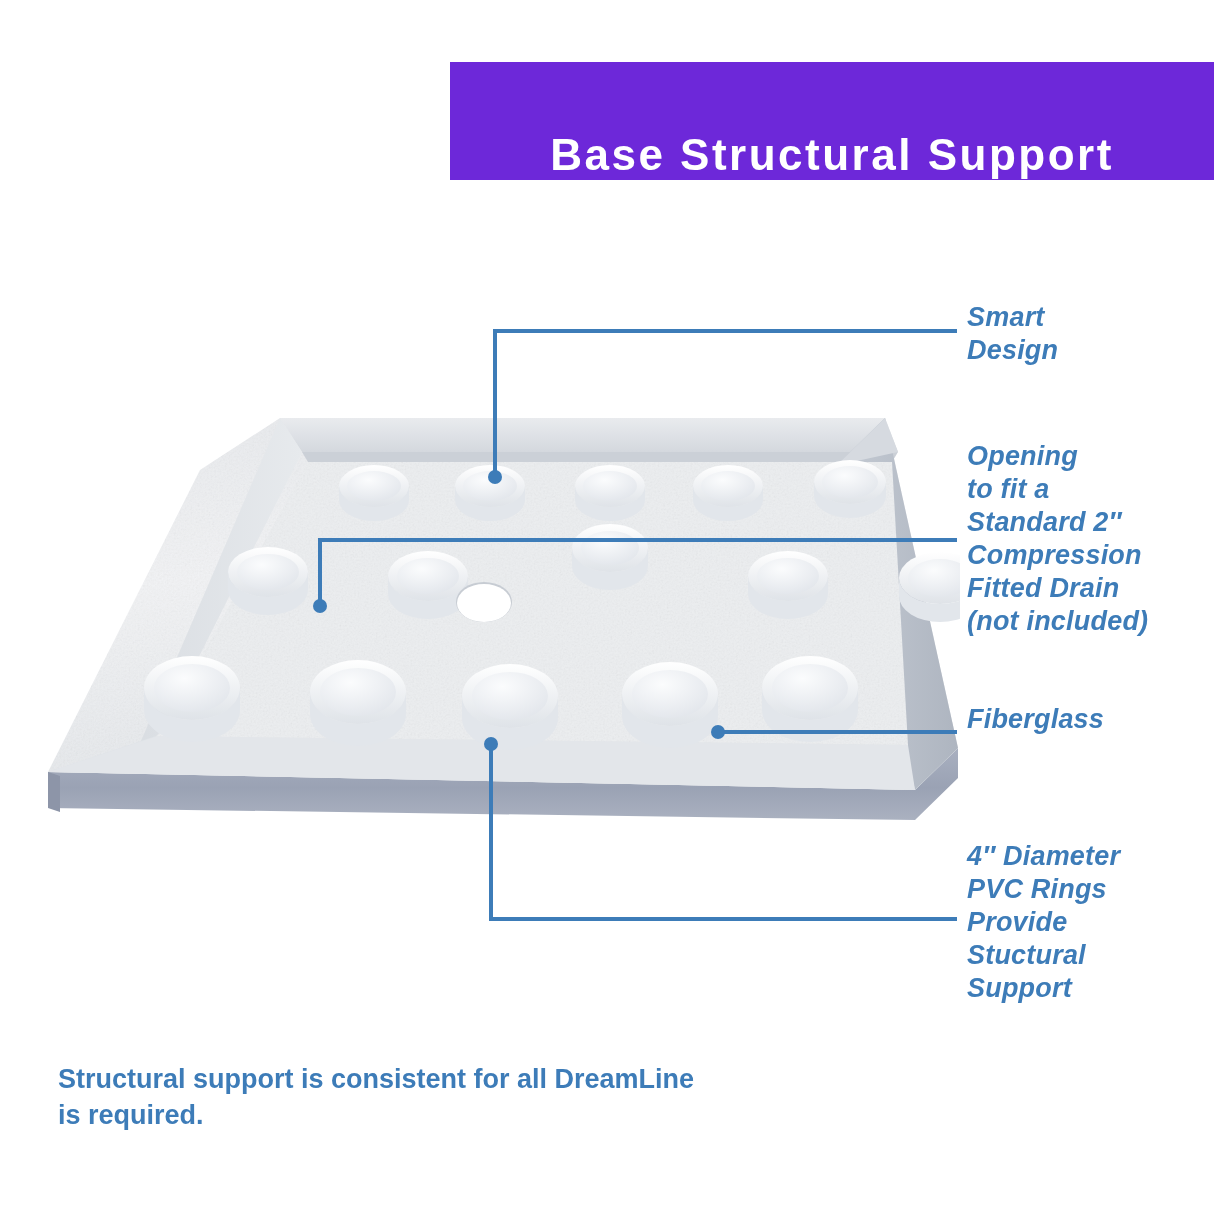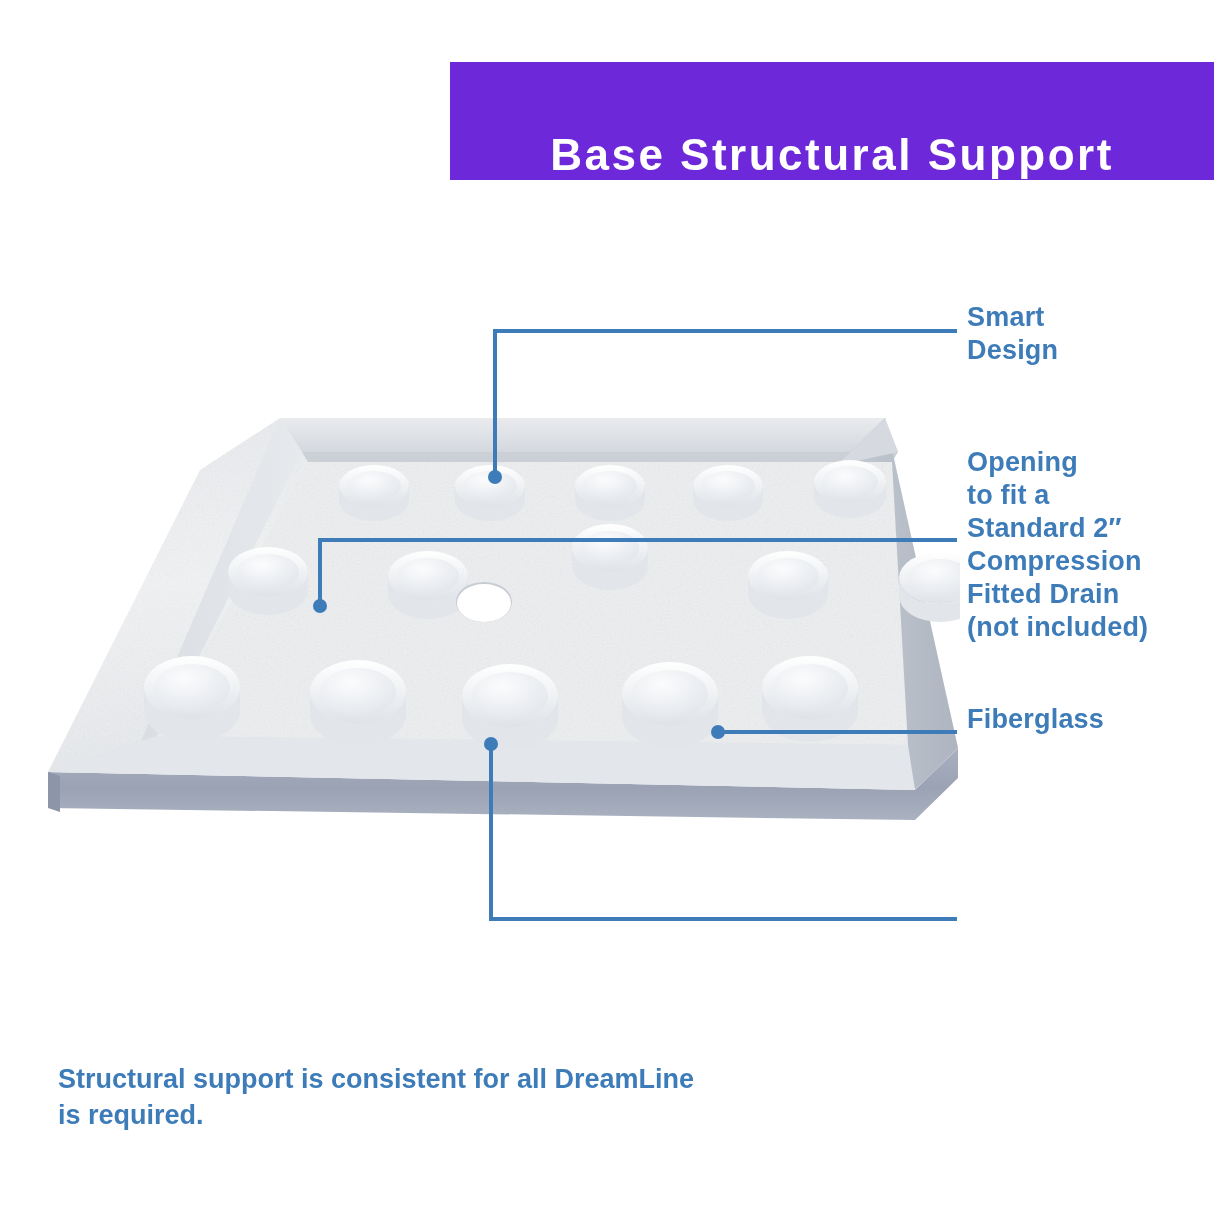--- a/index.html
+++ b/index.html
@@ -49,24 +49,25 @@
   .leaders svg { display:block; width:1214px; height:1214px; }
 
   
   .callout {
     position:absolute;
     color:#3d7cb8;
     font-size:27px;
     font-weight:bold;
     line-height:1.22;
     letter-spacing:0.2px;
+    font-style:italic;
   }
   .callout div { white-space:nowrap; }
   #callout-smart-design     { left:967px; top:301px; }
-  #callout-drain-opening    { left:967px; top:440px;margin-top:6px; }
+  #callout-drain-opening    { left:967px; top:440px; }
   #callout-fiberglass       { left:967px; top:703px; }
   #callout-pvc-rings        { left:967px; top:840px; }
 
   
   .footnote {
     position:absolute;
     left:58px; top:1042px;
     width:760px;
     color:#3d7cb8;
     font-size:27px;
@@ -287,19 +288,26 @@
     <div>Standard 2″</div>
     <div>Compression</div>
     <div>Fitted Drain</div>
     <div>(not included)</div>
   </div>
 
   <div class="callout" id="callout-fiberglass">
     <div>Fiberglass</div>
   </div>
 
+  <div class="callout" id="callout-pvc-rings">
+    <div>4″ Diameter</div>
+    <div>PVC Rings</div>
+    <div>Provide</div>
+    <div>Stuctural</div>
+    <div>Support</div>
+  </div>
 
   <div class="footnote">
     <div>Structural support is consistent for all DreamLine</div>
     <div>is required.</div>
   </div>
 
 </div>
 
 </body></html>

